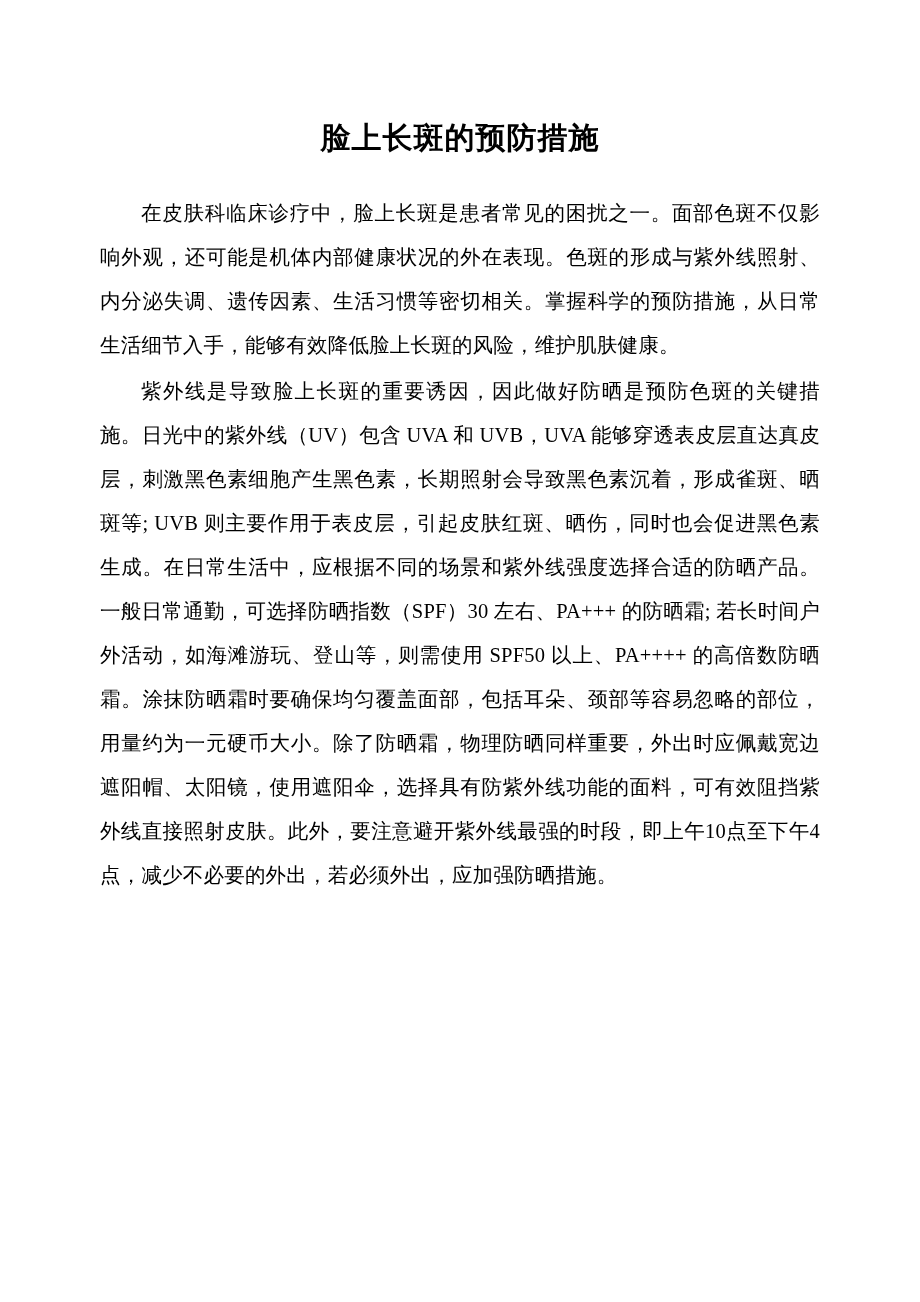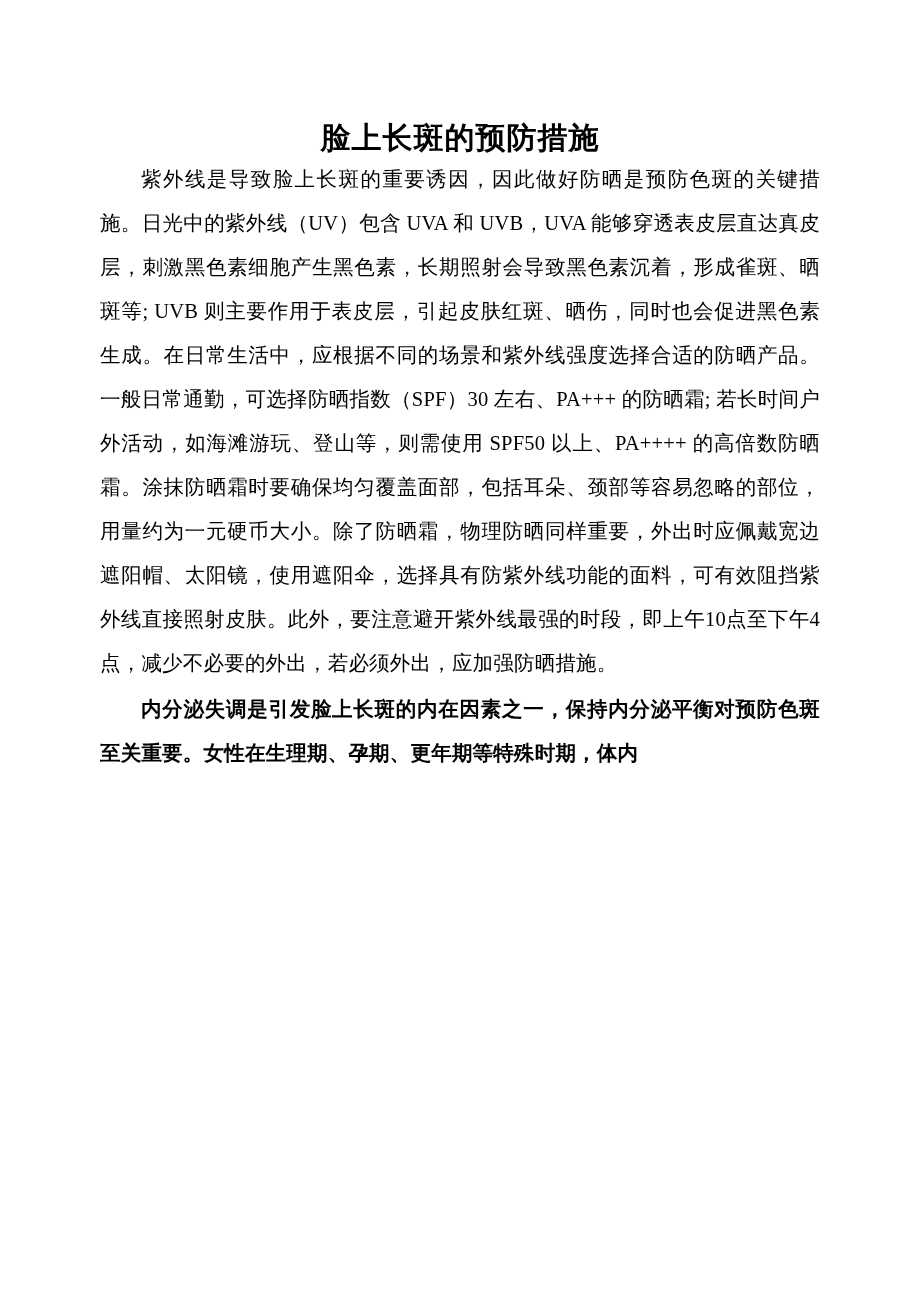--- a/index.html
+++ b/index.html
@@ -43,25 +43,24 @@
     text-justify: inter-ideograph;
     margin: 0;
     text-indent: 2em;
     letter-spacing: 0.2px;
   }
   .para.first {
     margin-top: 34px;
   }
   .para + .para {
     margin-top: 2px;
-    font-weight: bold;
   }
 </style>
 </head>
 <body>
 
 <div class="page">
   <div class="content">
     <h1 class="doc-title">脸上长斑的预防措施</h1>
+    <p class="para first">在皮肤科临床诊疗中，脸上长斑是患者常见的困扰之一。面部色斑不仅影响外观，还可能是机体内部健康状况的外在表现。色斑的形成与紫外线照射、内分泌失调、遗传因素、生活习惯等密切相关。掌握科学的预防措施，从日常生活细节入手，能够有效降低脸上长斑的风险，维护肌肤健康。</p>
     <p class="para">紫外线是导致脸上长斑的重要诱因，因此做好防晒是预防色斑的关键措施。日光中的紫外线（UV）包含 UVA 和 UVB，UVA 能够穿透表皮层直达真皮层，刺激黑色素细胞产生黑色素，长期照射会导致黑色素沉着，形成雀斑、晒斑等; UVB 则主要作用于表皮层，引起皮肤红斑、晒伤，同时也会促进黑色素生成。在日常生活中，应根据不同的场景和紫外线强度选择合适的防晒产品。一般日常通勤，可选择防晒指数（SPF）30 左右、PA+++ 的防晒霜; 若长时间户外活动，如海滩游玩、登山等，则需使用 SPF50 以上、PA++++ 的高倍数防晒霜。涂抹防晒霜时要确保均匀覆盖面部，包括耳朵、颈部等容易忽略的部位，用量约为一元硬币大小。除了防晒霜，物理防晒同样重要，外出时应佩戴宽边遮阳帽、太阳镜，使用遮阳伞，选择具有防紫外线功能的面料，可有效阻挡紫外线直接照射皮肤。此外，要注意避开紫外线最强的时段，即上午10点至下午4点，减少不必要的外出，若必须外出，应加强防晒措施。</p>
-    <p class="para">内分泌失调是引发脸上长斑的内在因素之一，保持内分泌平衡对预防色斑至关重要。女性在生理期、孕期、更年期等特殊时期，体内</p>
   </div>
 </div>
 
 </body></html>

